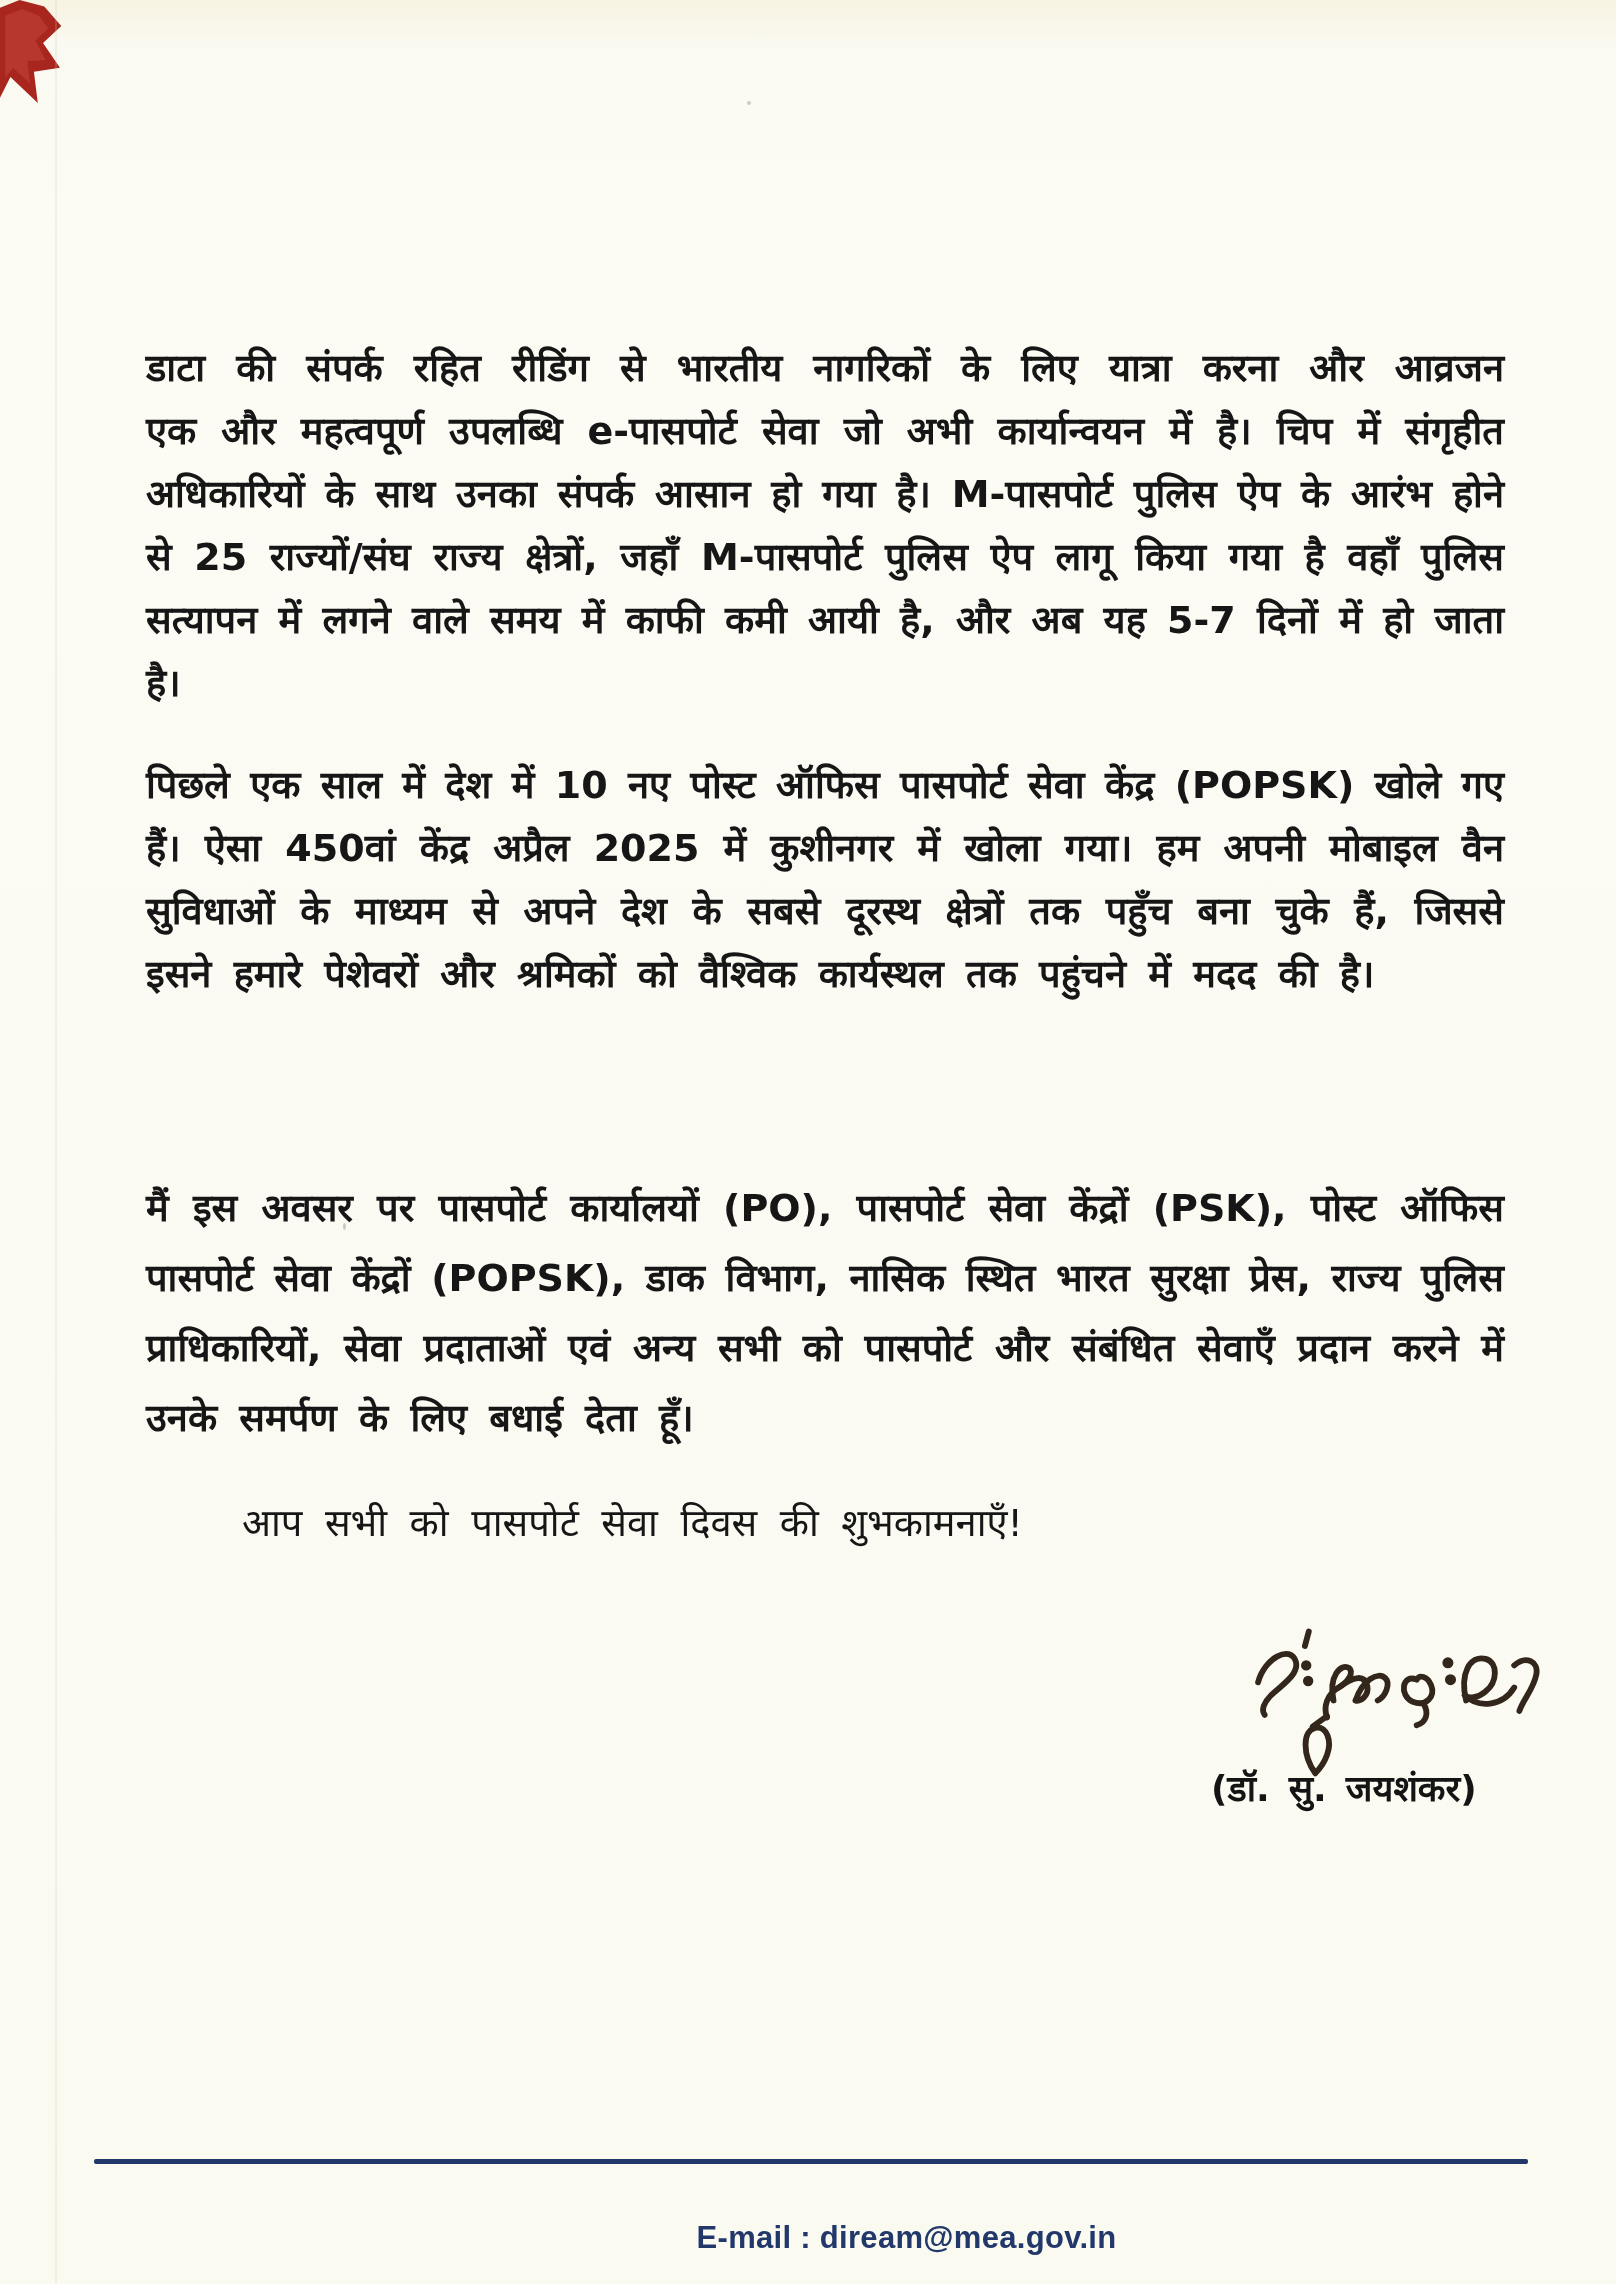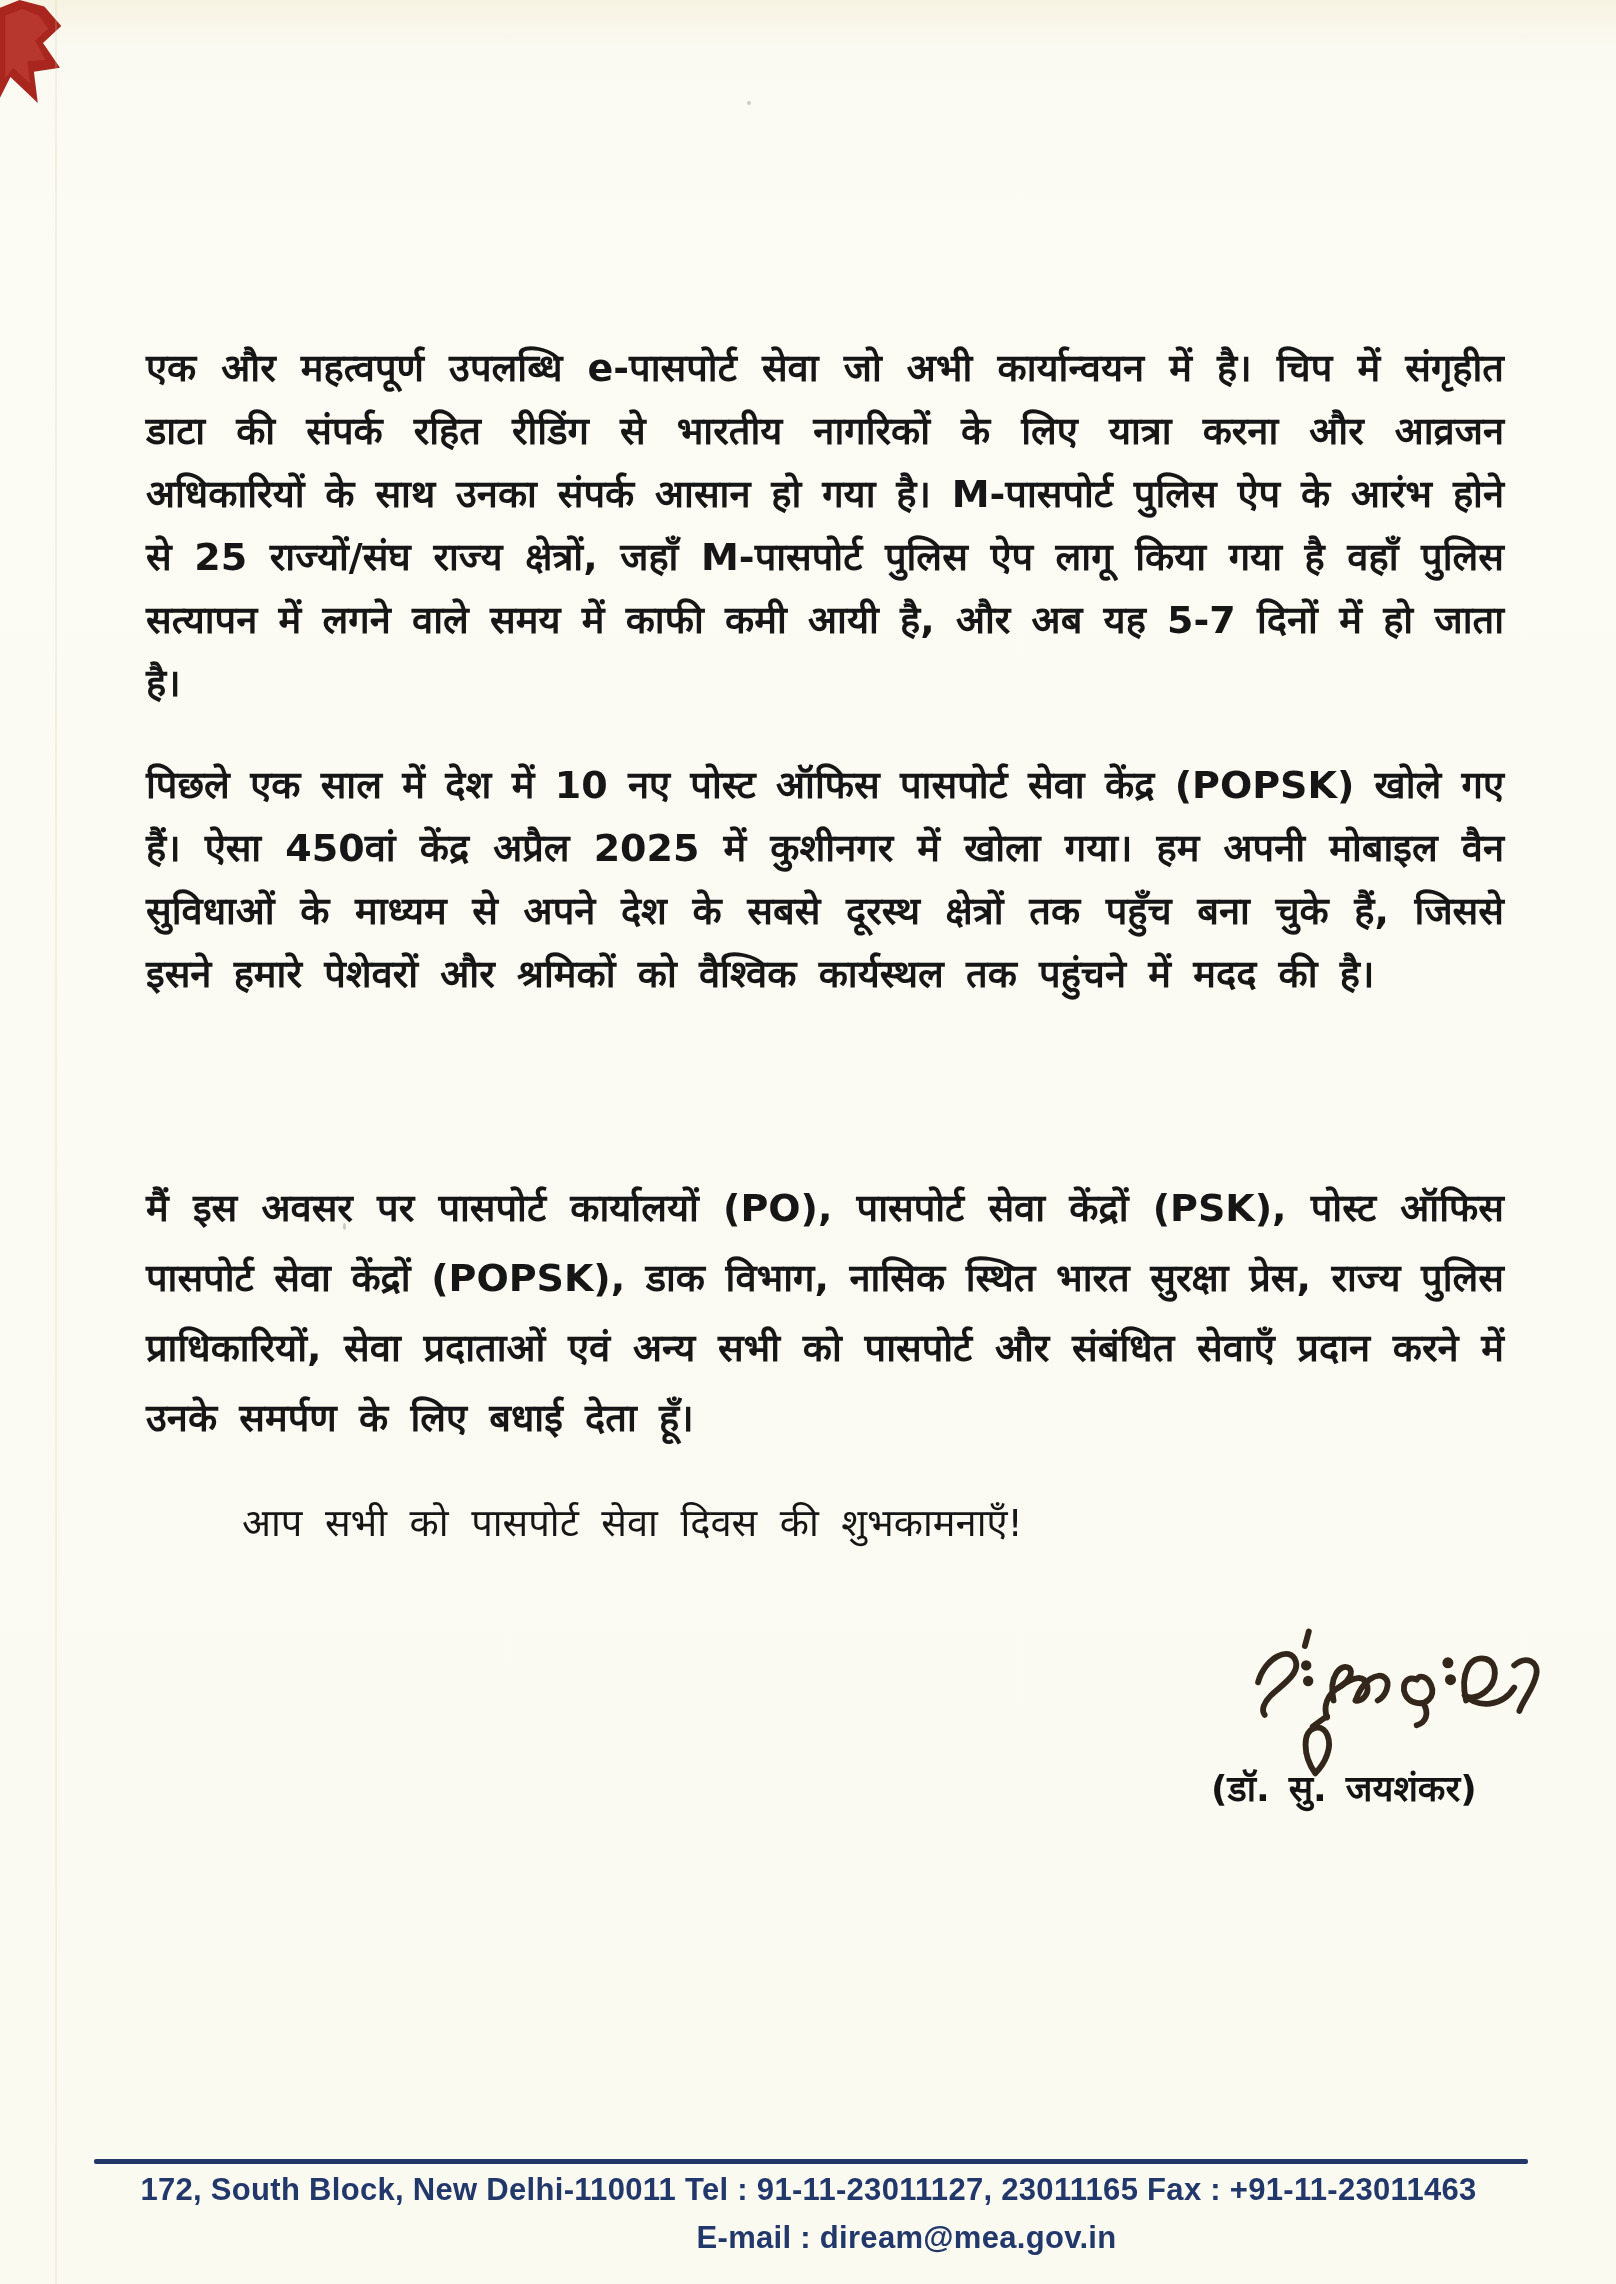--- a/index.html
+++ b/index.html
@@ -59,22 +59,22 @@
   <svg class="corner-mark" viewBox="0 0 112 178" aria-hidden="true">
     <polygon points="0,12 30,0 68,10 94,40 66,66 92,104 52,110 58,158 16,118 0,150" fill="#a8261e"></polygon>
     <polygon points="8,24 34,14 60,24 74,44 54,62 70,92 42,94 46,128 20,104 8,120" fill="#c2443a" opacity="0.55"></polygon>
   </svg>
 
   <div class="fold-line"></div>
   <div class="speck" style="left:747px;top:101px;width:3.9px;height:3.9px;"></div>
   <div class="speck" style="left:343px;top:1223px;width:3.3px;height:6.5px;"></div>
 
   <div class="para p1">
+    <div class="jline">डाटा की संपर्क रहित रीडिंग से भारतीय नागरिकों के लिए यात्रा करना और आव्रजन</div>
     <div class="jline">एक और महत्वपूर्ण उपलब्धि e-पासपोर्ट सेवा जो अभी कार्यान्वयन में है। चिप में संगृहीत</div>
-    <div class="jline">डाटा की संपर्क रहित रीडिंग से भारतीय नागरिकों के लिए यात्रा करना और आव्रजन</div>
     <div class="jline">अधिकारियों के साथ उनका संपर्क आसान हो गया है। M-पासपोर्ट पुलिस ऐप के आरंभ होने</div>
     <div class="jline">से 25 राज्यों/संघ राज्य क्षेत्रों, जहाँ M-पासपोर्ट पुलिस ऐप लागू किया गया है वहाँ पुलिस</div>
     <div class="jline">सत्यापन में लगने वाले समय में काफी कमी आयी है, और अब यह 5-7 दिनों में हो जाता</div>
     <div class="lline">है।</div>
   </div>
 
   <div class="para p2">
     <div class="jline">पिछले एक साल में देश में 10 नए पोस्ट ऑफिस पासपोर्ट सेवा केंद्र (POPSK) खोले गए</div>
     <div class="jline">हैं। ऐसा 450वां केंद्र अप्रैल 2025 में कुशीनगर में खोला गया। हम अपनी मोबाइल वैन</div>
     <div class="jline">सुविधाओं के माध्यम से अपने देश के सबसे दूरस्थ क्षेत्रों तक पहुँच बना चुके हैं, जिससे</div>
@@ -107,17 +107,16 @@
       <path d="M362,142 C382,162 420,160 438,130"></path>
       <path d="M438,96 C456,80 476,90 472,110 C468,132 452,148 446,166"></path>
       <path d="M132,262 C112,234 112,196 132,192 C150,189 158,212 150,234 C145,248 138,256 132,262"></path>
       <path d="M128,190 l22,-16"></path>
     </g>
   </svg>
 
   <div class="signatory">(डॉ. सु. जयशंकर)</div>
 
   <div class="footer-rule"></div>
-  <div class="footer-line footer-address">172, South Block, New Delhi-110011 Tel : 91-11-23011127, 23011165 Fax : +91-11-23011463</div>
   <div class="footer-line footer-email">E-mail : diream@mea.gov.in</div>
 
 </div>
 
 
 </body></html>

